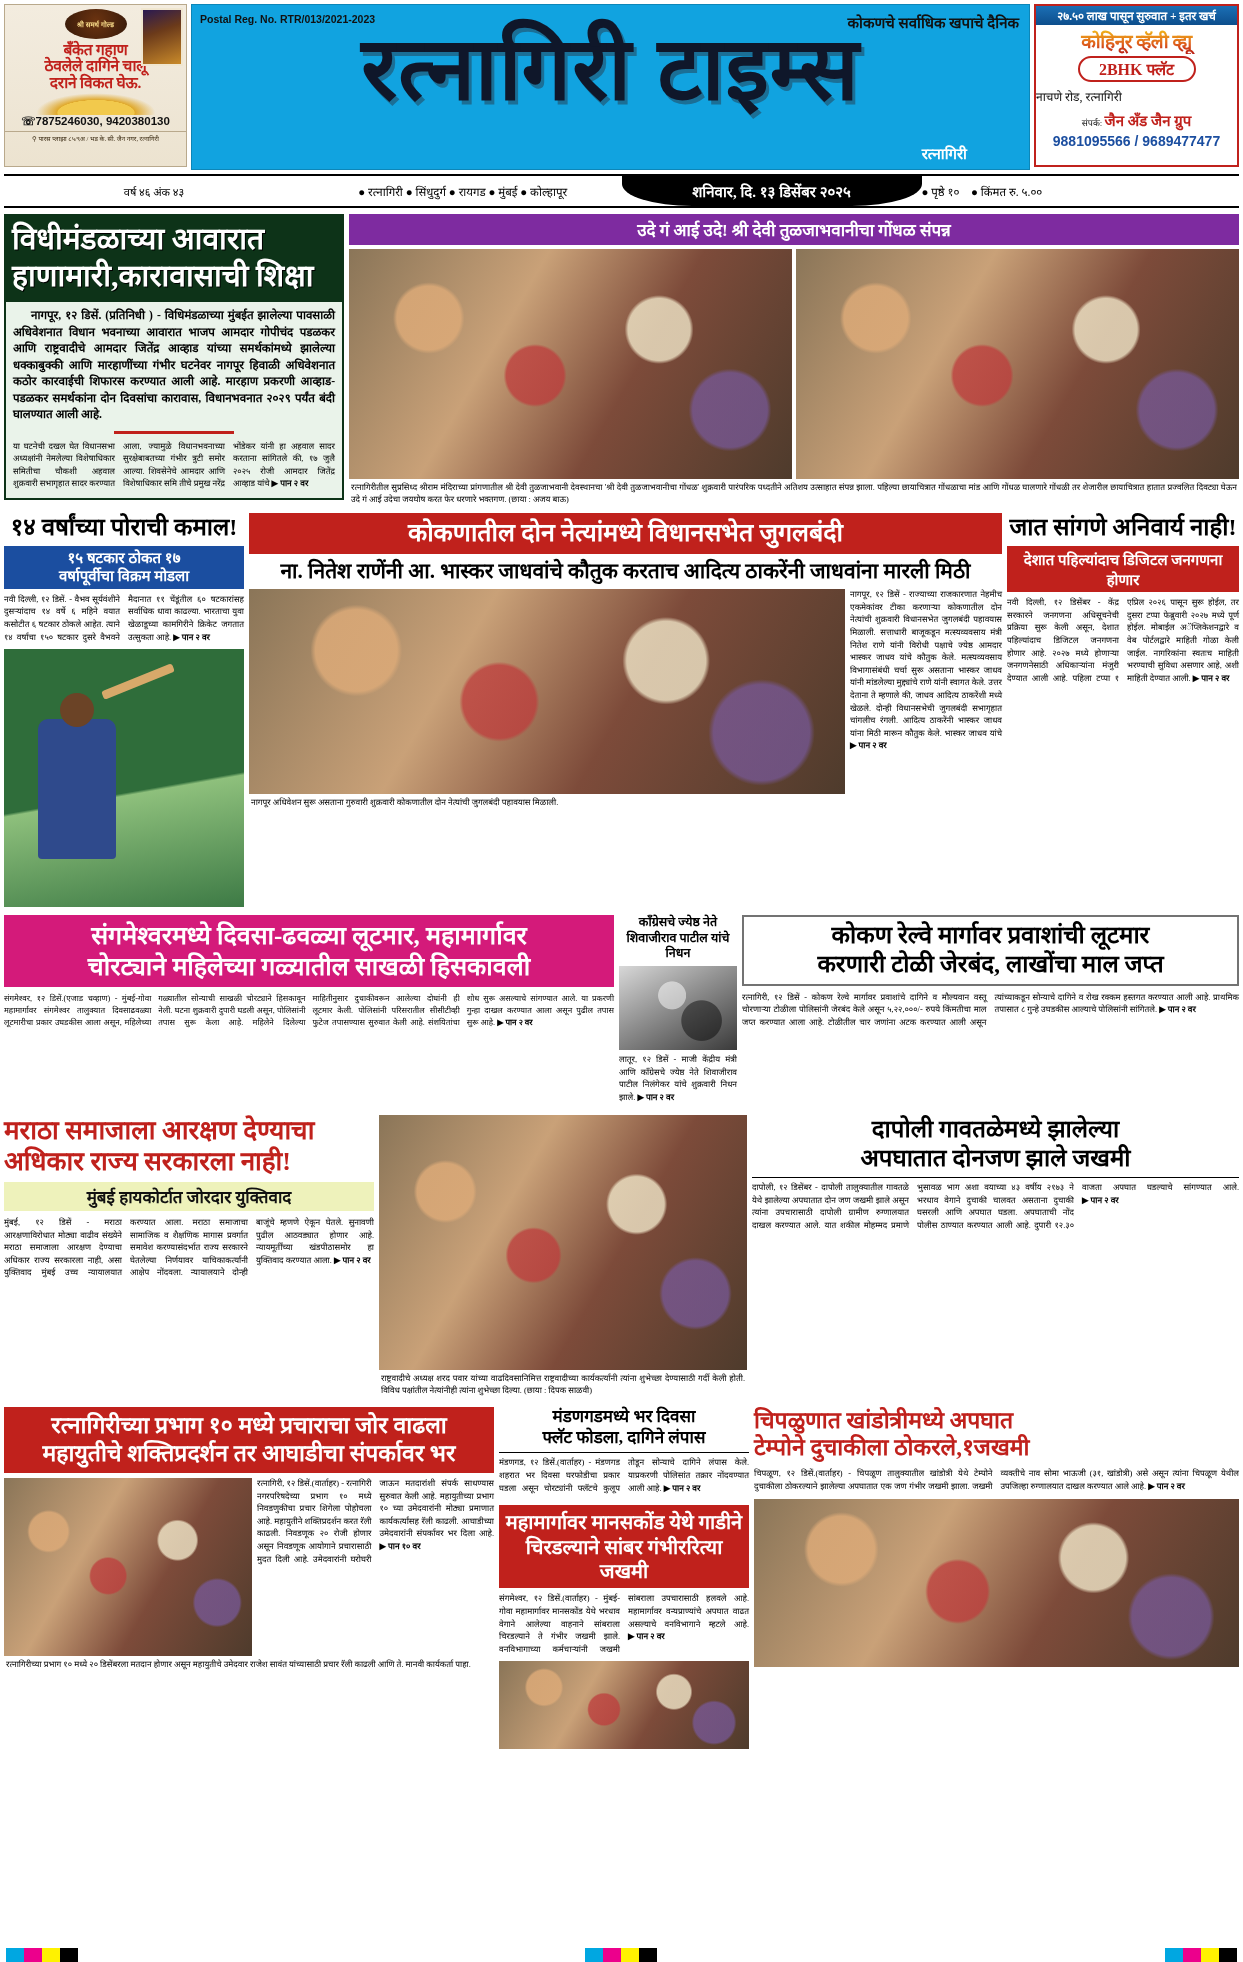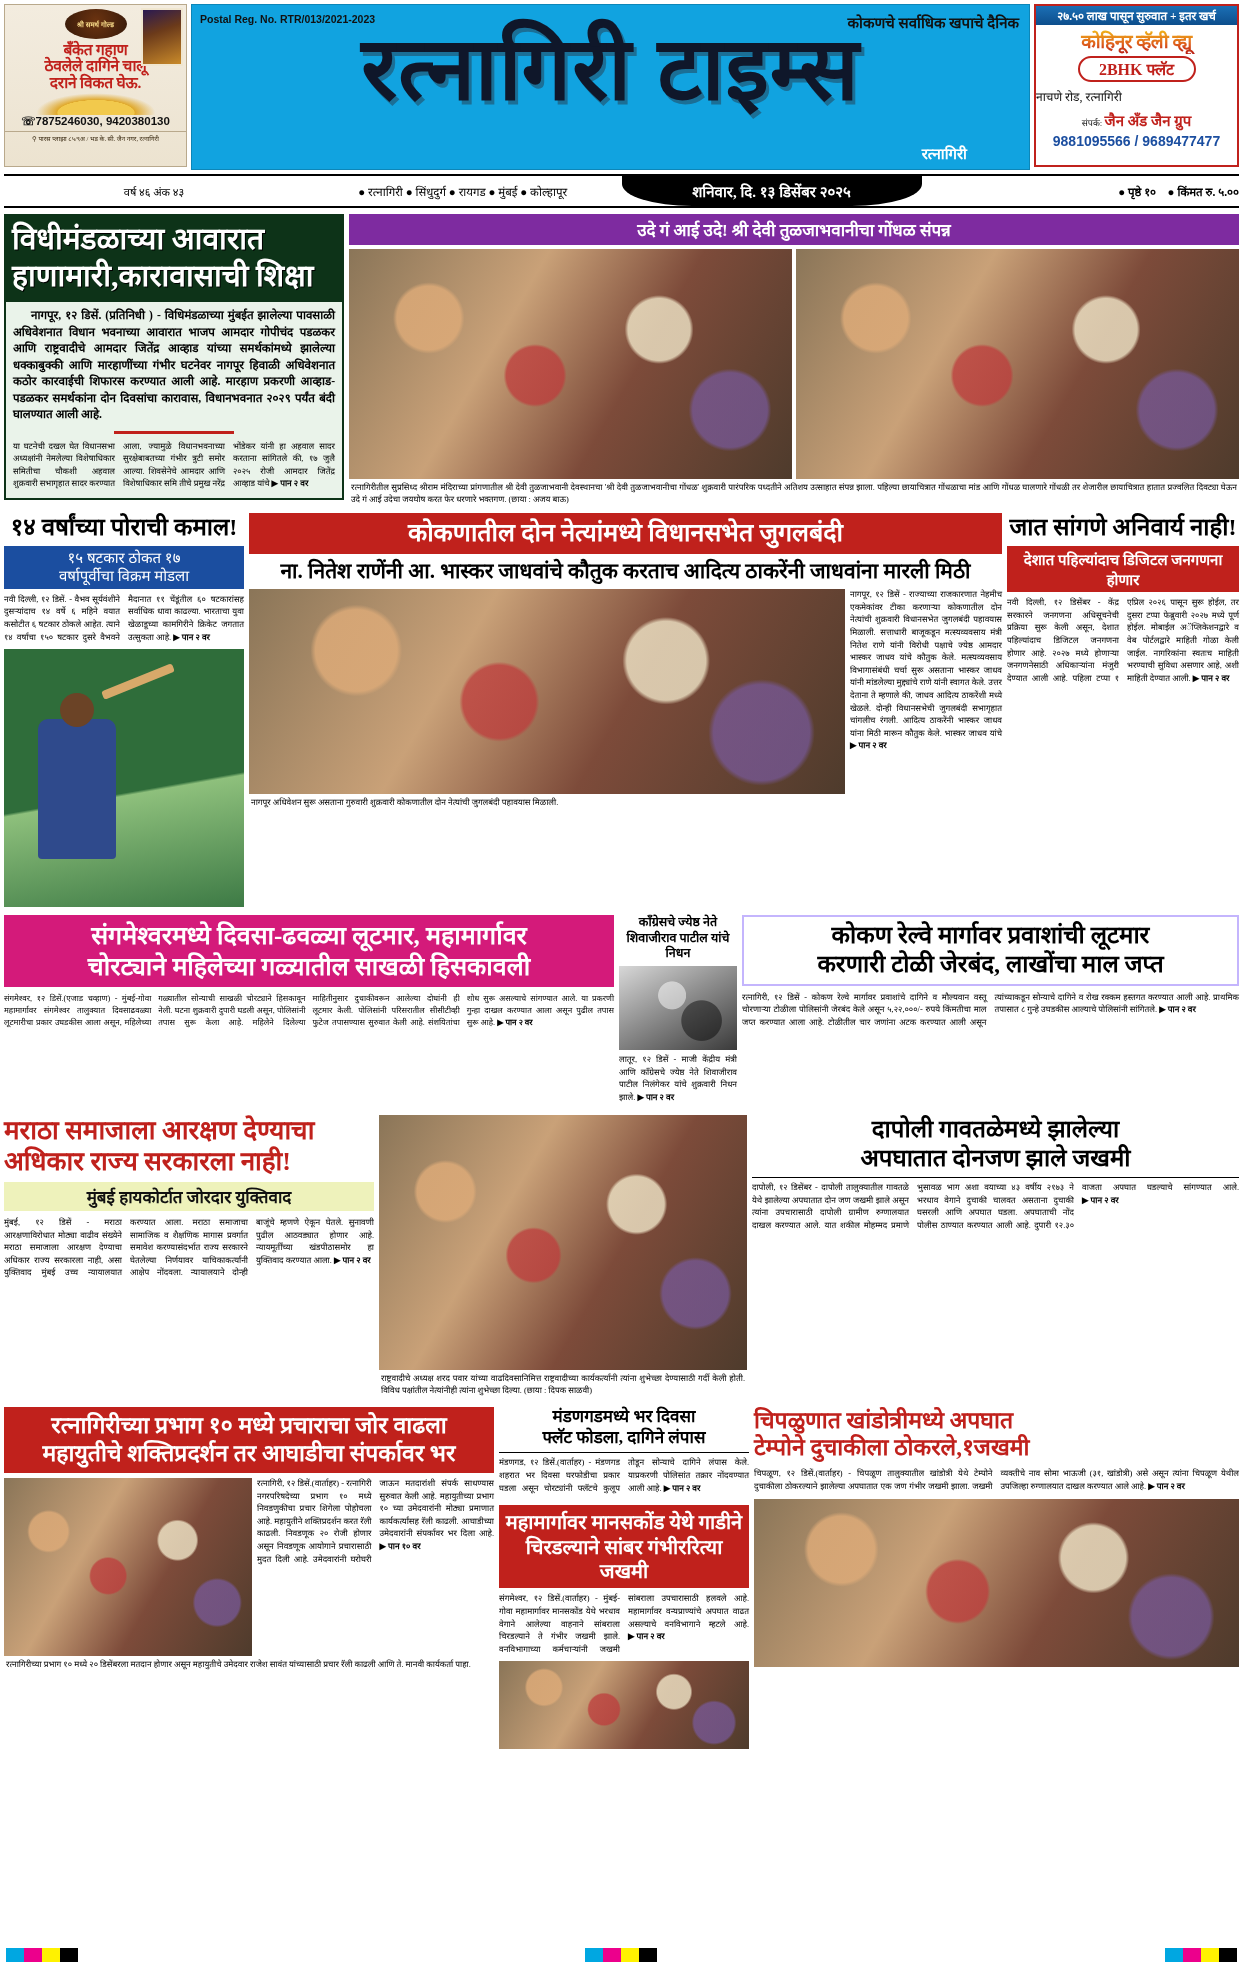--- a/index.html
+++ b/index.html
@@ -103,21 +103,21 @@
     height:34px; margin:4px 4px 0; border-top:2px solid #000; border-bottom:2px solid #000;
     display:flex; align-items:center; position:relative;
   }
   .ib-left { width:300px; text-align:center; font-size:11px; }
   .ib-cities { flex:1; font-size:11.5px; text-align:center; }
   .ib-date {
     width:300px; background:#000; color:#fff; font-weight:bold; font-size:15px;
     text-align:center; padding:5px 0;
     border-radius:0 0 70px 70px / 0 0 22px 22px;
   }
-  .ib-right { flex:1; font-size:11.5px; text-align:right;font-weight:bold; }
+  .ib-right { flex:1; font-size:11.5px; text-align:left; }
 
   
   .content { padding:6px 4px 0; }
   .row { display:flex; gap:5px; }
 
   
   .hl-green {
     background:#0d3318; color:#fff; font-weight:bold;
     font-size:30px; line-height:1.24; padding:6px 8px 8px;
   }
@@ -146,33 +146,33 @@
     background:
       radial-gradient(circle at 18% 30%, rgba(220,170,120,.85) 0 8%, rgba(0,0,0,0) 9%),
       radial-gradient(circle at 42% 55%, rgba(190,60,60,.75) 0 10%, rgba(0,0,0,0) 11%),
       radial-gradient(circle at 70% 35%, rgba(240,230,200,.8) 0 9%, rgba(0,0,0,0) 10%),
       radial-gradient(circle at 86% 70%, rgba(120,90,160,.7) 0 9%, rgba(0,0,0,0) 10%),
       linear-gradient(120deg,#8a7558,#c9a178 35%,#7d4b3a 62%,#4e3b2c);
   }
   .caption { font-size:8.4px; line-height:1.45; text-align:justify; padding:3px 2px 0; }
 
   .hl-black { font-weight:bold; font-size:24px; line-height:1.2; text-align:center; }
-  .sub-blue { background:#1b4ea0; color:#fff; font-weight:normal; font-size:15px; text-align:center; padding:3px 21px; line-height:1.22; }
+  .sub-blue { background:#1b4ea0; color:#fff; font-weight:bold; font-size:15px; text-align:center; padding:3px 21px; line-height:1.22; }
   .sub-red { background:#c0211c; color:#fff; font-weight:bold; font-size:15px; text-align:center; padding:3px 4px; }
   .sub-yellow { background:#eef2bb; color:#111; font-weight:bold; font-size:17px; text-align:center; padding:3px 4px; }
   .hl-red-box {
     background:#c0211c; color:#fff; font-weight:bold; font-size:25px;
     text-align:center; padding:5px 6px; line-height:1.22;
   }
   .hl-magenta {
     background:#d41a7a; color:#fff; font-weight:bold; font-size:25px;
     text-align:center; padding:5px 6px; line-height:1.24;
   }
   .hl-red-plain { color:#c0211c; font-weight:bold; font-size:26px; line-height:1.2; }
-  .box { border:2px solid #c4b5fd; padding:4px; }
+  .box { border:2px solid #737373; padding:4px; }
   .dline { border-bottom:1px solid #000; margin:4px 0; }
 
   
   .sport-photo {
     height:258px;
     background:linear-gradient(170deg,#2f6d3a 0 55%,#8ec07c 56%,#3d7a45);
     position:relative; overflow:hidden;
   }
   .sp-body { position:absolute; left:34px; top:70px; width:78px; height:140px;
              background:#2f4a8c; border-radius:10px 10px 4px 4px; }

